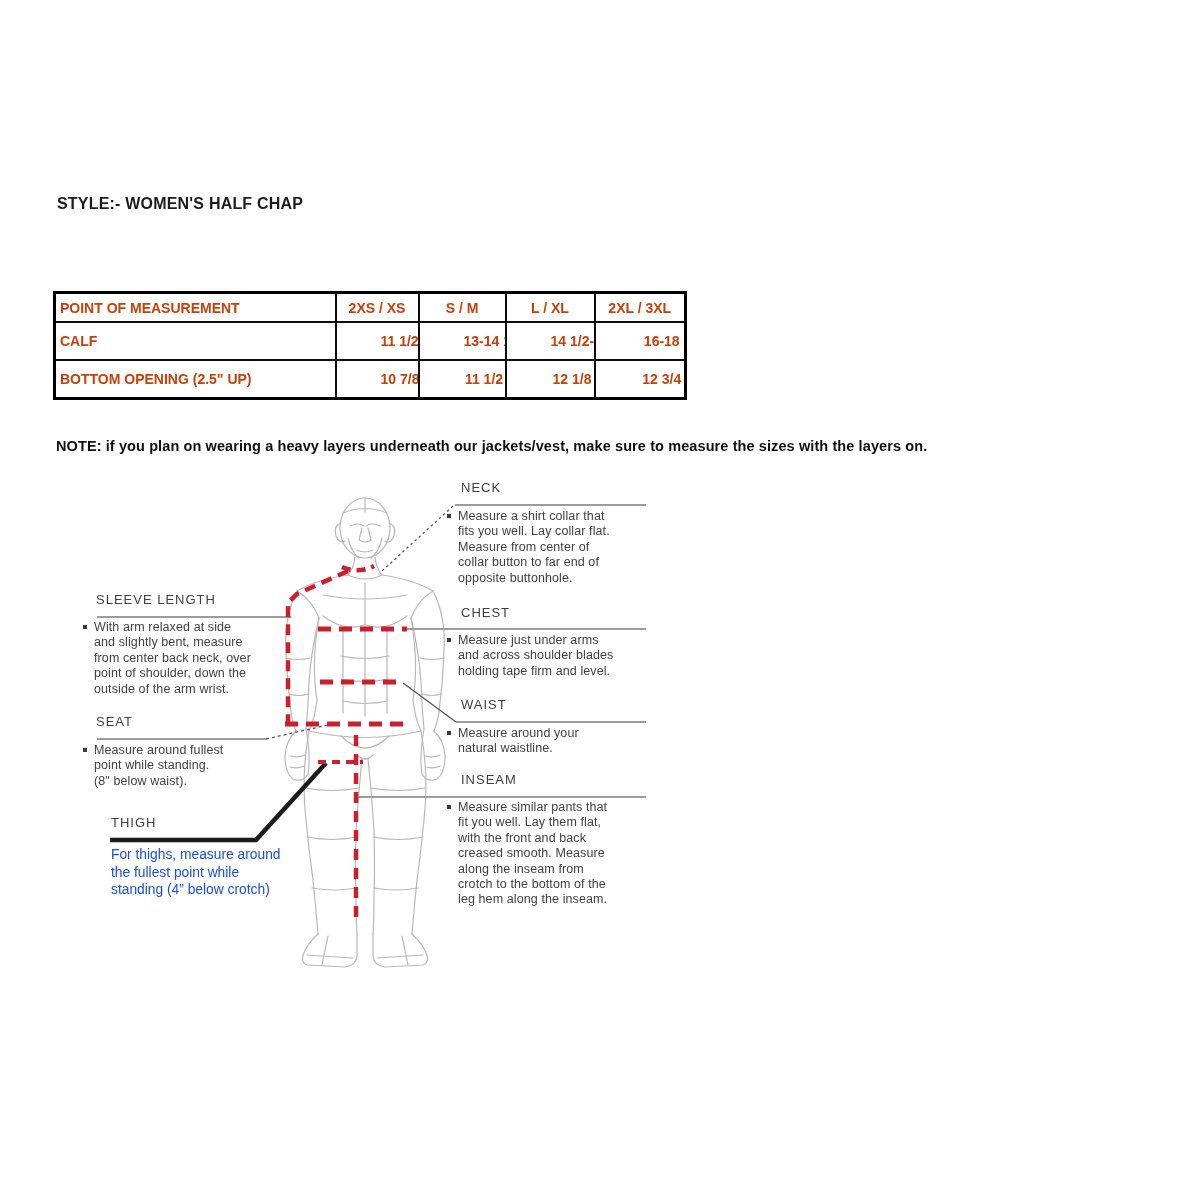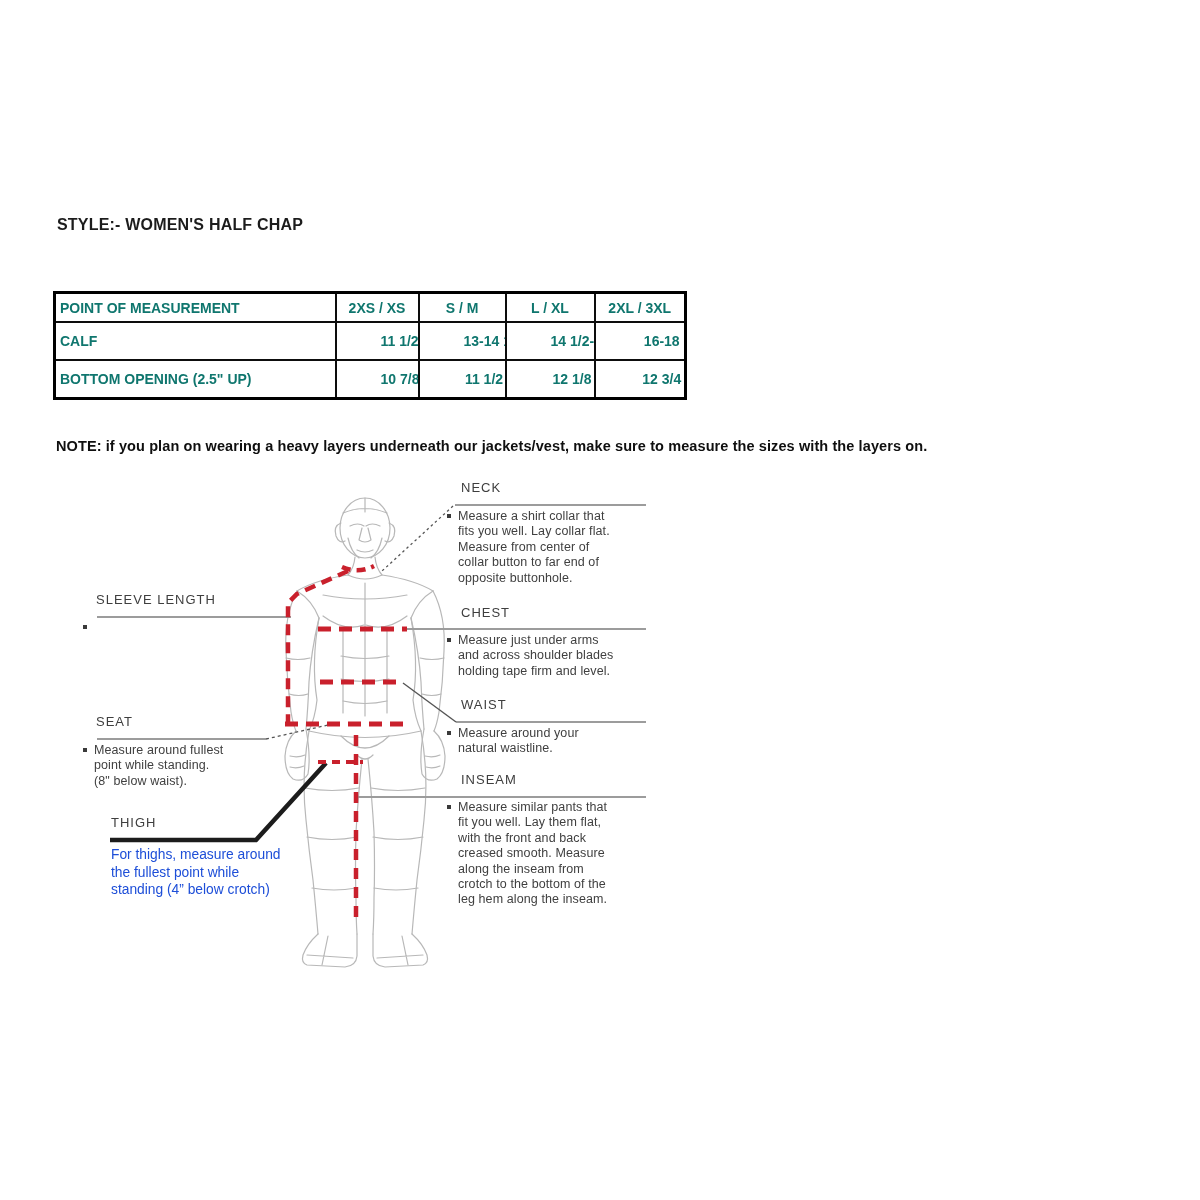--- a/index.html
+++ b/index.html
@@ -2,30 +2,30 @@
 <html><head>
 <meta charset="utf-8">
 <style>
   html,body{margin:0;padding:0;background:#fff;}
   body{
     position:relative;width:1200px;height:1200px;overflow:hidden;
     font-family:"Liberation Sans", sans-serif;color:#1a1a1a;
   }
   .abs{position:absolute;}
   
-  .doc-title{left:57px;top:195px;font-size:16px;font-weight:bold;color:#1c1c1c;letter-spacing:.2px;margin-top:21px;}
+  .doc-title{left:57px;top:195px;font-size:16px;font-weight:bold;color:#1c1c1c;letter-spacing:.2px;}
   .doc-note{left:56px;top:438px;font-size:14.5px;font-weight:bold;color:#0f0f0f;letter-spacing:.1px;}
   
   table.size-table{
     position:absolute;left:53px;top:291px;width:631px;
     border-collapse:collapse;table-layout:fixed;
     border:3px solid #000;
   }
   .size-table td,.size-table th{
-    border:2px solid #0d0d0d;font-size:14px;font-weight:bold;color:#0f766e;
+    border:2px solid #0d0d0d;font-size:14px;font-weight:bold;color:#c2410c;
     text-align:center;vertical-align:middle;padding:0;overflow:hidden;white-space:nowrap;
   }
   .size-table th{height:27px;}
   .size-table td{height:36px;padding-left:44px;}
   .size-table .lbl{text-align:left;padding-left:4px;}
   
   .sec-heading{
     font-size:13px;color:#3e3e3e;letter-spacing:1px;white-space:nowrap;
   }
   .sec-body{display:flex;align-items:flex-start;}
@@ -187,20 +187,25 @@
 with the front and back
 creased smooth. Measure
 along the inseam from
 crotch to the bottom of the
 leg hem along the inseam.</div>
 </div>
 
 <div class="abs sec-heading" style="left:96px;top:592px">SLEEVE LENGTH</div>
 <div class="abs sec-body" style="left:83px;top:620px;width:225px">
   <span class="bullet"></span>
+  <div class="sec-text">With arm relaxed at side
+and slightly bent, measure
+from center back neck, over
+point of shoulder, down the
+outside of the arm wrist.</div>
 </div>
 
 <div class="abs sec-heading" style="left:96px;top:714px">SEAT</div>
 <div class="abs sec-body" style="left:83px;top:743px;width:205px">
   <span class="bullet"></span>
   <div class="sec-text">Measure around fullest
 point while standing.
 (8" below waist).</div>
 </div>
 

